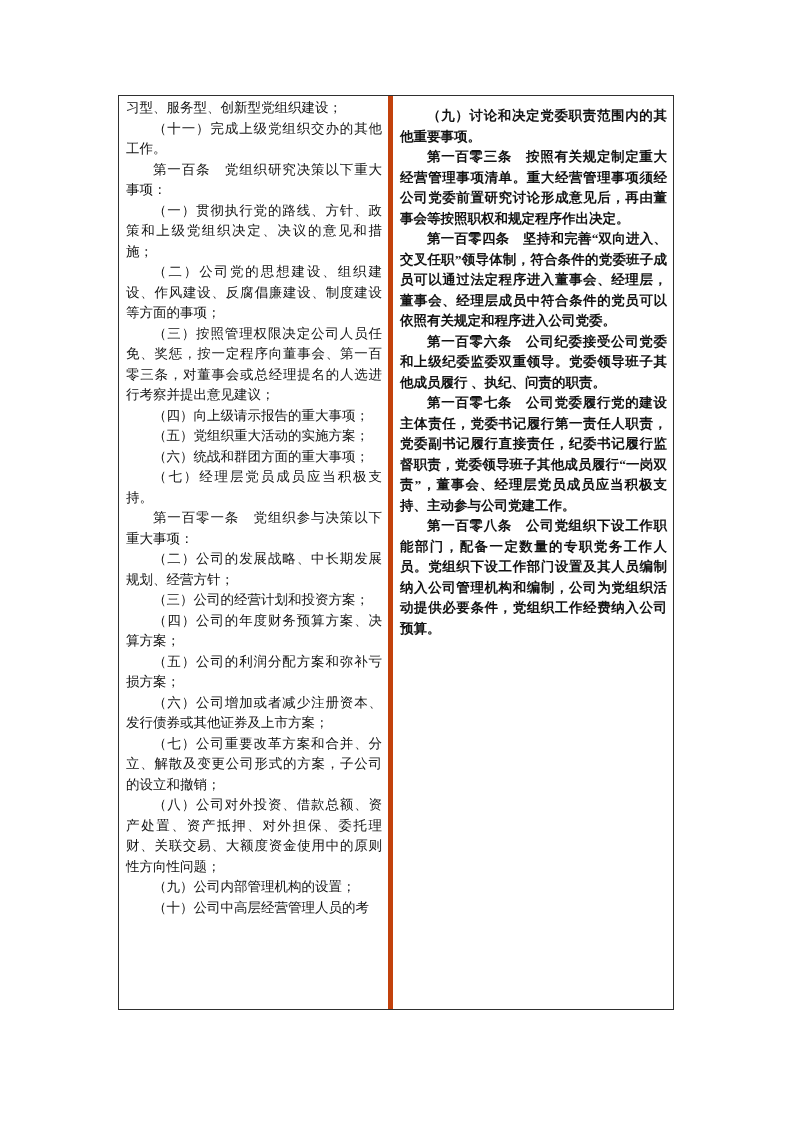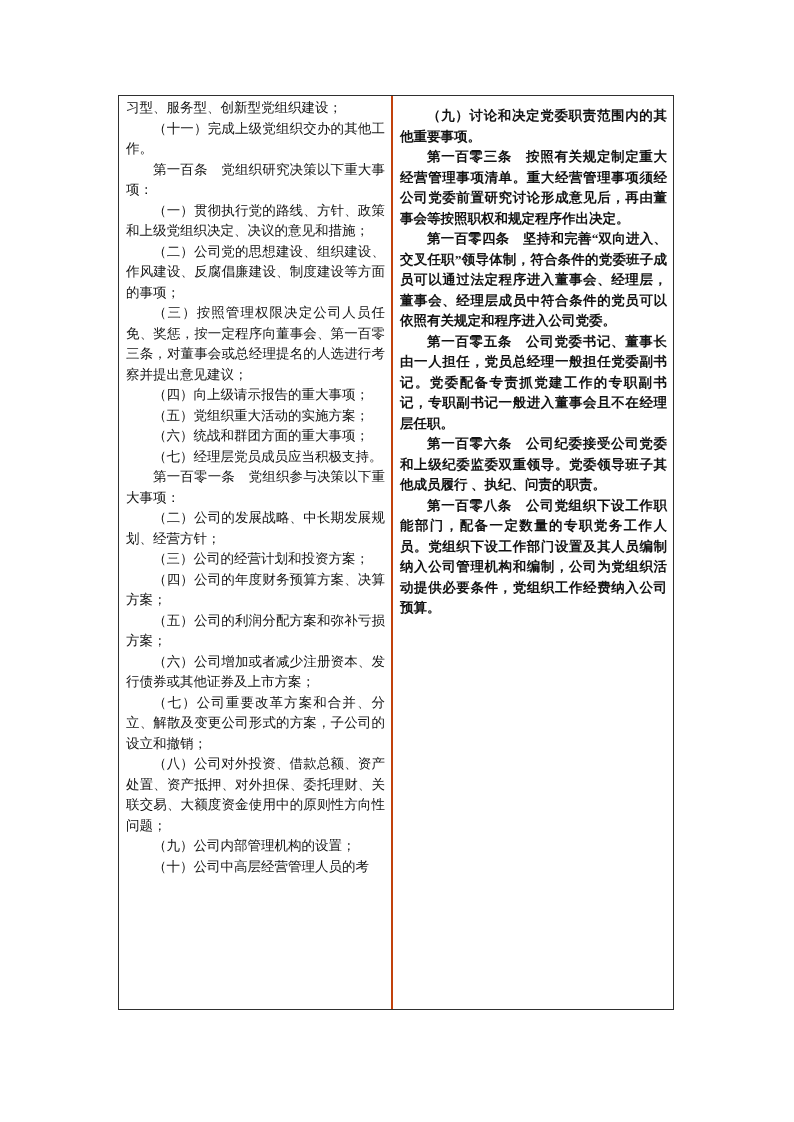--- a/index.html
+++ b/index.html
@@ -32,21 +32,21 @@
     color: #121212;
     font-size: 13.5px;
     line-height: 20.5px;
     text-align: justify;
     text-justify: inter-character;
     line-break: strict;
     overflow: hidden;
   }
   .cell-left {
     width: 274px;
-    border-right: 2px solid #c2410c;
+    border-right: 5px solid #c2410c;
   }
   .cell-right {
     flex: 1;
     font-weight: bold;
     margin-top: 8px;
   }
   .para {
     margin: 0;
   }
   .para.indent {
@@ -77,18 +77,18 @@
         <p class="para indent">（六）公司增加或者减少注册资本、发行债券或其他证券及上市方案；</p>
         <p class="para indent">（七）公司重要改革方案和合并、分立、解散及变更公司形式的方案，子公司的设立和撤销；</p>
         <p class="para indent">（八）公司对外投资、借款总额、资产处置、资产抵押、对外担保、委托理财、关联交易、大额度资金使用中的原则性方向性问题；</p>
         <p class="para indent">（九）公司内部管理机构的设置；</p>
         <p class="para indent">（十）公司中高层经营管理人员的考</p>
       </div>
     <div class="cell cell-right">
         <p class="para indent">（九）讨论和决定党委职责范围内的其他重要事项。</p>
         <p class="para indent">第一百零三条　按照有关规定制定重大经营管理事项清单。重大经营管理事项须经公司党委前置研究讨论形成意见后，再由董事会等按照职权和规定程序作出决定。</p>
         <p class="para indent">第一百零四条　坚持和完善“双向进入、交叉任职”领导体制，符合条件的党委班子成员可以通过法定程序进入董事会、经理层，董事会、经理层成员中符合条件的党员可以依照有关规定和程序进入公司党委。</p>
-        <p class="para indent">第一百零五条　公司党委书记、董事长由一人担任，党员总经理一般担任党委副书记。党委配备专责抓党建工作的专职副书记，专职副书记一般进入董事会且不在经理层任职。</p>
         <p class="para indent">第一百零六条　公司纪委接受公司党委和上级纪委监委双重领导。党委领导班子其他成员履行 、执纪、问责的职责。</p>
+        <p class="para indent">第一百零七条　公司党委履行党的建设主体责任，党委书记履行第一责任人职责，党委副书记履行直接责任，纪委书记履行监督职责，党委领导班子其他成员履行“一岗双责”，董事会、经理层党员成员应当积极支持、主动参与公司党建工作。</p>
         <p class="para indent">第一百零八条　公司党组织下设工作职能部门，配备一定数量的专职党务工作人员。党组织下设工作部门设置及其人员编制纳入公司管理机构和编制，公司为党组织活动提供必要条件，党组织工作经费纳入公司预算。</p>
       </div>
   </div>
 </div>
 
 </body></html>

